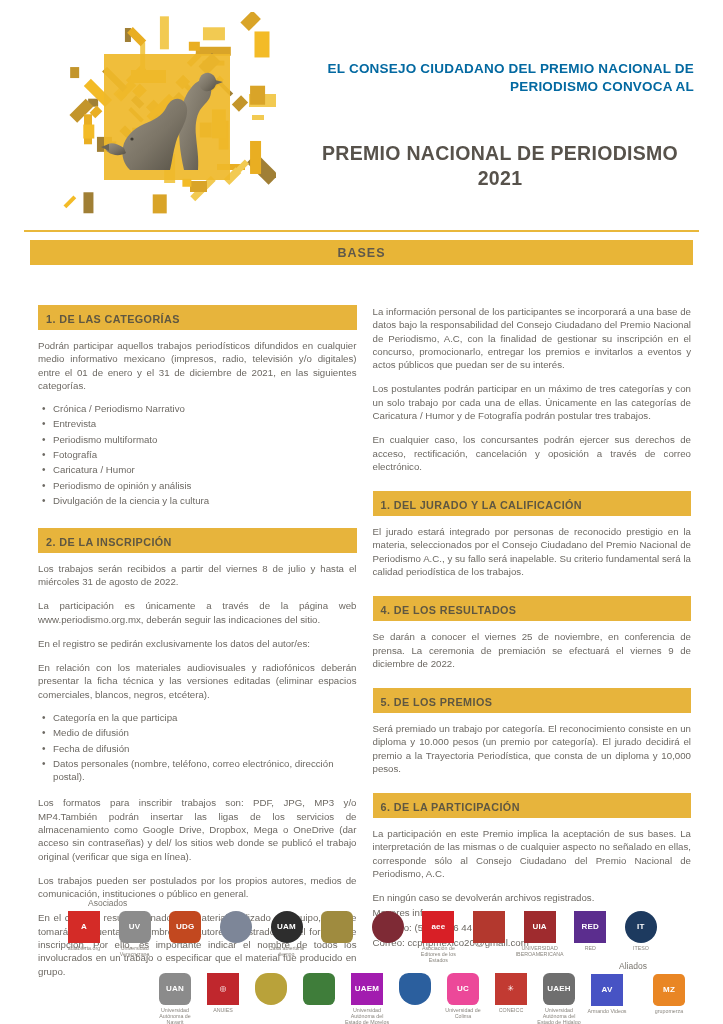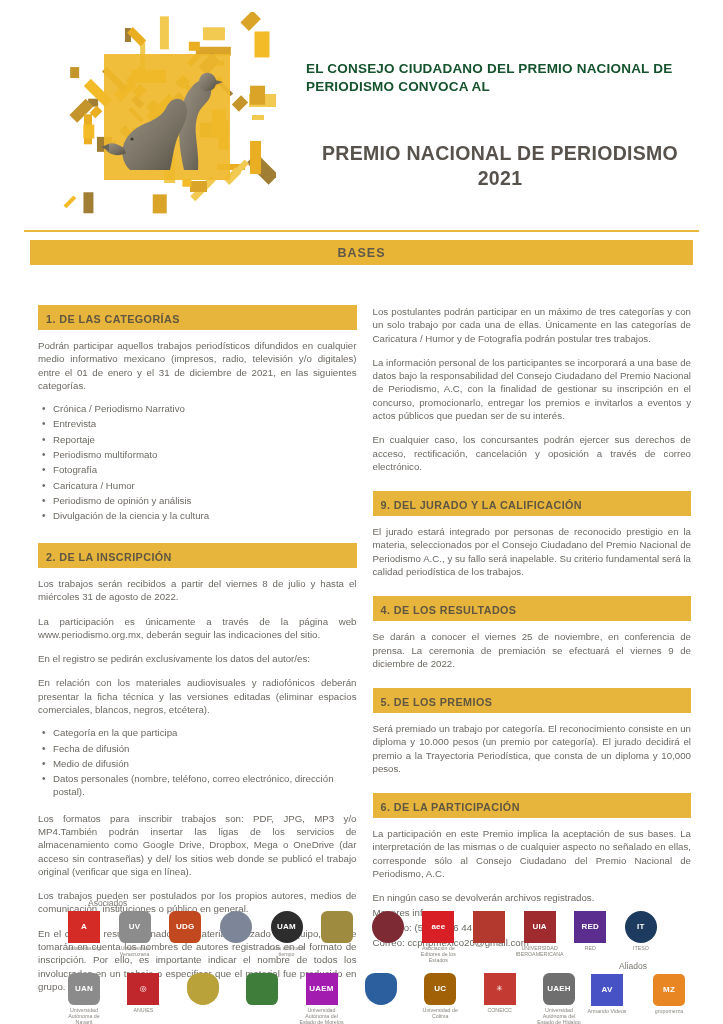--- a/index.html
+++ b/index.html
@@ -7,21 +7,21 @@
   .page{position:relative;width:723px;height:1024px;background:#ffffff;overflow:hidden;margin:0 auto;}
 
   
   .masthead{position:relative;height:228px;}
   .logo-box{position:absolute;left:58px;top:12px;width:218px;height:210px;}
   .mosaic{position:absolute;inset:0;overflow:hidden;}
   .mosaic i{display:block;}
   .mosaic-core{position:absolute;left:46px;top:42px;width:126px;height:126px;background:#efb92a;opacity:.92;}
   .bird-svg{position:absolute;left:38px;top:40px;width:145px;height:140px;}
   .titles{position:absolute;left:300px;top:0;width:400px;height:228px;}
-  .kicker{margin:60px auto 12px;max-width:388px;text-align:left;font-size:13.5px;line-height:1.3;font-weight:bold;color:#14532d;letter-spacing:.2px;}
+  .kicker{margin:60px auto 12px;max-width:388px;text-align:right;font-size:13.5px;line-height:1.3;font-weight:bold;color:#0369a1;letter-spacing:.2px;}
   .main-title{margin:46px auto 0;max-width:400px;text-align:center;font-weight:bold;color:#57524b;font-size:19.5px;line-height:1.3;letter-spacing:.3px;}
   .rule{margin:2px 24px 0 24px;height:2px;background:#e9b83b;}
 
   
   .bases-bar{margin:8px 30px 0 30px;height:25px;background:#e8b537;display:flex;align-items:center;justify-content:center;}
   .bases-bar span{font-size:12.5px;font-weight:bold;color:#60594a;letter-spacing:1px;}
 
   
   .columns{display:flex;gap:16px;padding:40px 32px 0 38px;box-sizing:border-box;}
   .col{flex:1;min-width:0;}
@@ -160,63 +160,62 @@
 
     <div class="col body-copy">
       <div class="sec-bar">
         <span>1. DE LAS CATEGORÍAS</span>
       </div>
       <p>Podrán participar aquellos trabajos periodísticos difundidos en cualquier medio informativo mexicano (impresos, radio, televisión y/o digitales) entre el 01 de enero y el 31 de diciembre de 2021, en las siguientes categorías.</p>
       <ul class="dots">
 
       <li>Crónica / Periodismo Narrativo</li>
           <li>Entrevista</li>
-          <li>Reportaje</li>
           <li>Periodismo multiformato</li>
           <li>Fotografía</li>
           <li>Caricatura / Humor</li>
           <li>Periodismo de opinión y análisis</li>
           <li>Divulgación de la ciencia y la cultura</li>
         </ul>
       <div class="sec-gap"></div>
       <div class="sec-bar">
         <span>2. DE LA INSCRIPCIÓN</span>
       </div>
       <div>
 
       <p>Los trabajos serán recibidos a partir del viernes 8 de julio y hasta el miércoles 31 de agosto de 2022.</p>
           <p>La participación es únicamente a través de la página web www.periodismo.org.mx, deberán seguir las indicaciones del sitio.</p>
           <p>En el registro se pedirán exclusivamente los datos del autor/es:</p>
           <p>En relación con los materiales audiovisuales y radiofónicos deberán presentar la ficha técnica y las versiones editadas (eliminar espacios comerciales, blancos, negros, etcétera).</p>
         </div>
       <ul class="dots">
 
       <li>Categoría en la que participa</li>
+          <li>Medio de difusión</li>
           <li>Fecha de difusión</li>
-          <li>Medio de difusión</li>
           <li>Datos personales (nombre, teléfono, correo electrónico, dirección postal).</li>
         </ul>
       <div>
 
       <p>Los formatos para inscribir trabajos son: PDF, JPG, MP3 y/o MP4.También podrán insertar las ligas de los servicios de almacenamiento como Google Drive, Dropbox, Mega o OneDrive (dar acceso sin contraseñas) y del/ los sitios web donde se publicó el trabajo original (verificar que siga en línea).</p>
           <p>Los trabajos pueden ser postulados por los propios autores, medios de comunicación, instituciones o público en general.</p>
           <p>En el caso de resultar ganador un material realizado en equipo, sólo se tomarán en cuenta los nombres de autores registrados en el formato de inscripción. Por ello, es importante indicar el nombre de todos los involucrados en un trabajo o especificar que el material fue producido en grupo.</p>
         </div>
     </div>
 
     <div class="col body-copy">
       <div>
 
-      <p>Los postulantes podrán participar en un máximo de tres categorías y con un solo trabajo por cada una de ellas. Únicamente en las categorías de Caricatura / Humor y de Fotografía podrán postular tres trabajos.</p>
-          <p>La información personal de los participantes se incorporará a una base de datos bajo la responsabilidad del Consejo Ciudadano del Premio Nacional de Periodismo, A.C, con la finalidad de gestionar su inscripción en el concurso, promocionarlo, entregar los premios e invitarlos a eventos y actos públicos que puedan ser de su interés.</p>
+      <p>La información personal de los participantes se incorporará a una base de datos bajo la responsabilidad del Consejo Ciudadano del Premio Nacional de Periodismo, A.C, con la finalidad de gestionar su inscripción en el concurso, promocionarlo, entregar los premios e invitarlos a eventos y actos públicos que puedan ser de su interés.</p>
+          <p>Los postulantes podrán participar en un máximo de tres categorías y con un solo trabajo por cada una de ellas. Únicamente en las categorías de Caricatura / Humor y de Fotografía podrán postular tres trabajos.</p>
           <p>En cualquier caso, los concursantes podrán ejercer sus derechos de acceso, rectificación, cancelación y oposición a través de correo electrónico.</p>
         </div>
       <div class="sec-gap"></div>
       <div class="sec-bar">
-        <span>9. DEL JURADO Y LA CALIFICACIÓN</span>
+        <span>1. DEL JURADO Y LA CALIFICACIÓN</span>
       </div>
       <p>El jurado estará integrado por personas de reconocido prestigio en la materia, seleccionados por el Consejo Ciudadano del Premio Nacional de Periodismo A.C., y su fallo será inapelable. Su criterio fundamental será la calidad periodística de los trabajos.</p>
       <div class="sec-gap"></div>
       <div class="sec-bar">
         <span>4. DE LOS RESULTADOS</span>
       </div>
       <p>Se darán a conocer el viernes 25 de noviembre, en conferencia de prensa. La ceremonia de premiación se efectuará el viernes 9 de diciembre de 2022.</p>
       <div class="sec-gap"></div>
       <div class="sec-bar">
         <span>5. DE LOS PREMIOS</span>
@@ -295,21 +294,21 @@
           <span class="logo-mark" style="background: rgb(91, 45, 142); border-radius: 0px;">RED</span>
           <span class="logo-cap">RED</span>
         </div>
 
         <div class="logo-cell">
           <span class="logo-mark" style="background: rgb(29, 58, 95); border-radius: 50%;">IT</span>
           <span class="logo-cap">ITESO</span>
         </div>
       </div>
     <div class="logo-row second">
-      <div style="display:flex;flex:1;justify-content:space-between;">
+      <div style="display:flex;flex:1;justify-content:flex-end;">
 
           <div class="logo-cell">
             <span class="logo-mark" style="background: rgb(139, 139, 139); border-radius: 20%;">UAN</span>
             <span class="logo-cap">Universidad Autónoma de Nayarit</span>
           </div>
 
           <div class="logo-cell">
             <span class="logo-mark" style="background: rgb(192, 39, 45); border-radius: 0px;">◎</span>
             <span class="logo-cap">ANUIES</span>
           </div>
@@ -328,21 +327,21 @@
             <span class="logo-mark" style="background: #a21caf; border-radius: 0px;">UAEM</span>
             <span class="logo-cap">Universidad Autónoma del Estado de Morelos</span>
           </div>
 
           <div class="logo-cell">
             <span class="logo-mark" style="background: rgb(43, 95, 158); border-radius: 30% 30% 50% 50%;"></span>
             <span class="logo-cap"></span>
           </div>
 
           <div class="logo-cell">
-            <span class="logo-mark" style="background: #a16207; border-radius: 20%;">UC</span>
+            <span class="logo-mark" style="background: #ec4899; border-radius: 20%;">UC</span>
             <span class="logo-cap">Universidad de Colima</span>
           </div>
 
           <div class="logo-cell">
             <span class="logo-mark" style="background: rgb(194, 58, 50); border-radius: 0px;">✳</span>
             <span class="logo-cap">CONEICC</span>
           </div>
 
           <div class="logo-cell">
             <span class="logo-mark" style="background: rgb(111, 111, 111); border-radius: 20%;">UAEH</span>

